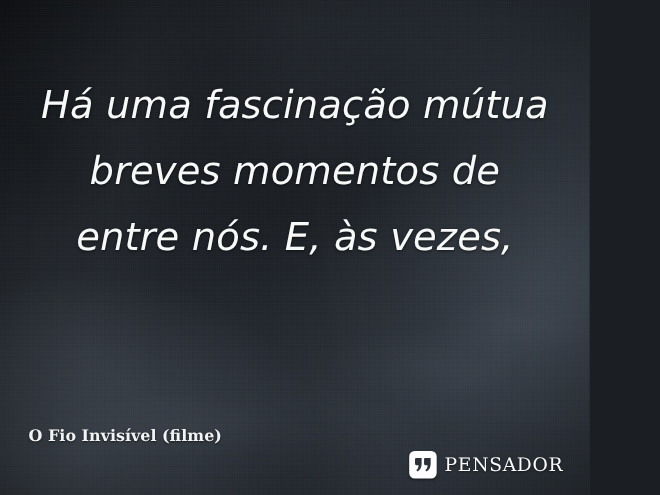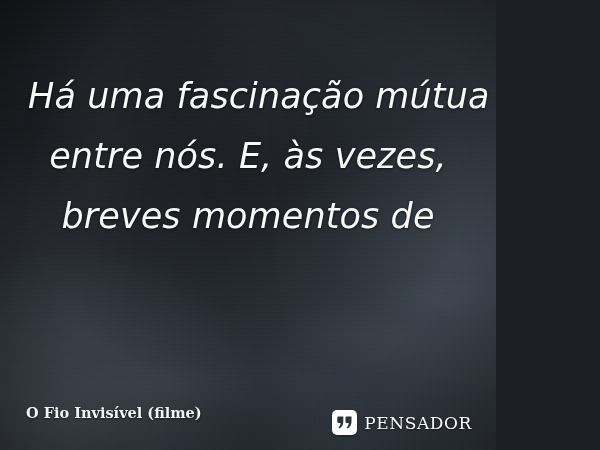--- a/index.html
+++ b/index.html
@@ -2,21 +2,21 @@
 <html><head>
 <meta charset="utf-8">
 <style>
   html, body {
     margin: 0;
     padding: 0;
     background: #1b1f24;
   }
   .card {
     position: relative;
-    width: 496px;
+    width: 536px;
     height: 450px;
     overflow: hidden;
     background-color: #2a3038;
     font-family: "DejaVu Sans", sans-serif;
   }
 
   
   .bg-base {
     position: absolute;
     inset: 0;
@@ -76,21 +76,21 @@
     line-height: 60px;
     letter-spacing: 0.1px;
     text-shadow: 0 1px 3px rgba(0,0,0,0.55), 0 0 1px rgba(0,0,0,0.4);
   }
   .quote-line { display: block; white-space: nowrap; }
 
   
   .author {
     position: absolute;
     left: 26px;
-    top: 404px;
+    top: 388px;
     font-family: "DejaVu Serif", serif;
     font-weight: bold;
     font-size: 14.5px;
     color: #f2f3f4;
     text-shadow: 0 1px 2px rgba(0,0,0,0.6);
   }
   .brand {
     position: absolute;
     right: 24px;
     top: 410px;
@@ -123,22 +123,22 @@
 <div class="card">
 
   <div class="bg-base"></div>
   <div class="bg-streaks"></div>
   <div class="bg-smudge"></div>
   <div class="bg-grain"></div>
   <div class="bg-vignette"></div>
 
   <div class="quote">
     <span class="quote-line">Há uma fascinação mútua</span>
+    <span class="quote-line">breves momentos de</span>
     <span class="quote-line">entre nós. E, às vezes,</span>
-    <span class="quote-line">breves momentos de</span>
   </div>
 
   <div class="author">O Fio Invisível (filme)</div>
 
   <div class="brand">
     <span class="brand-mark">
       <svg width="15" height="13" viewBox="0 0 15 13" aria-hidden="true">
         <path fill="#2b3138" d="M6.0 0.4H1.5C0.8 0.4 0.3 0.9 0.3 1.6v4.1c0 0.7 0.5 1.2 1.2 1.2h2.0c0 1.9-0.6 3.4-2.0 4.4l0.9 1.3C5.0 11.2 6.3 8.9 6.3 5.3V0.7C6.3 0.5 6.2 0.4 6.0 0.4z"></path>
         <path fill="#2b3138" d="M14.2 0.4H9.7C9.0 0.4 8.5 0.9 8.5 1.6v4.1c0 0.7 0.5 1.2 1.2 1.2h2.0c0 1.9-0.6 3.4-2.0 4.4l0.9 1.3C13.2 11.2 14.5 8.9 14.5 5.3V0.7C14.5 0.5 14.4 0.4 14.2 0.4z"></path>
       </svg>

